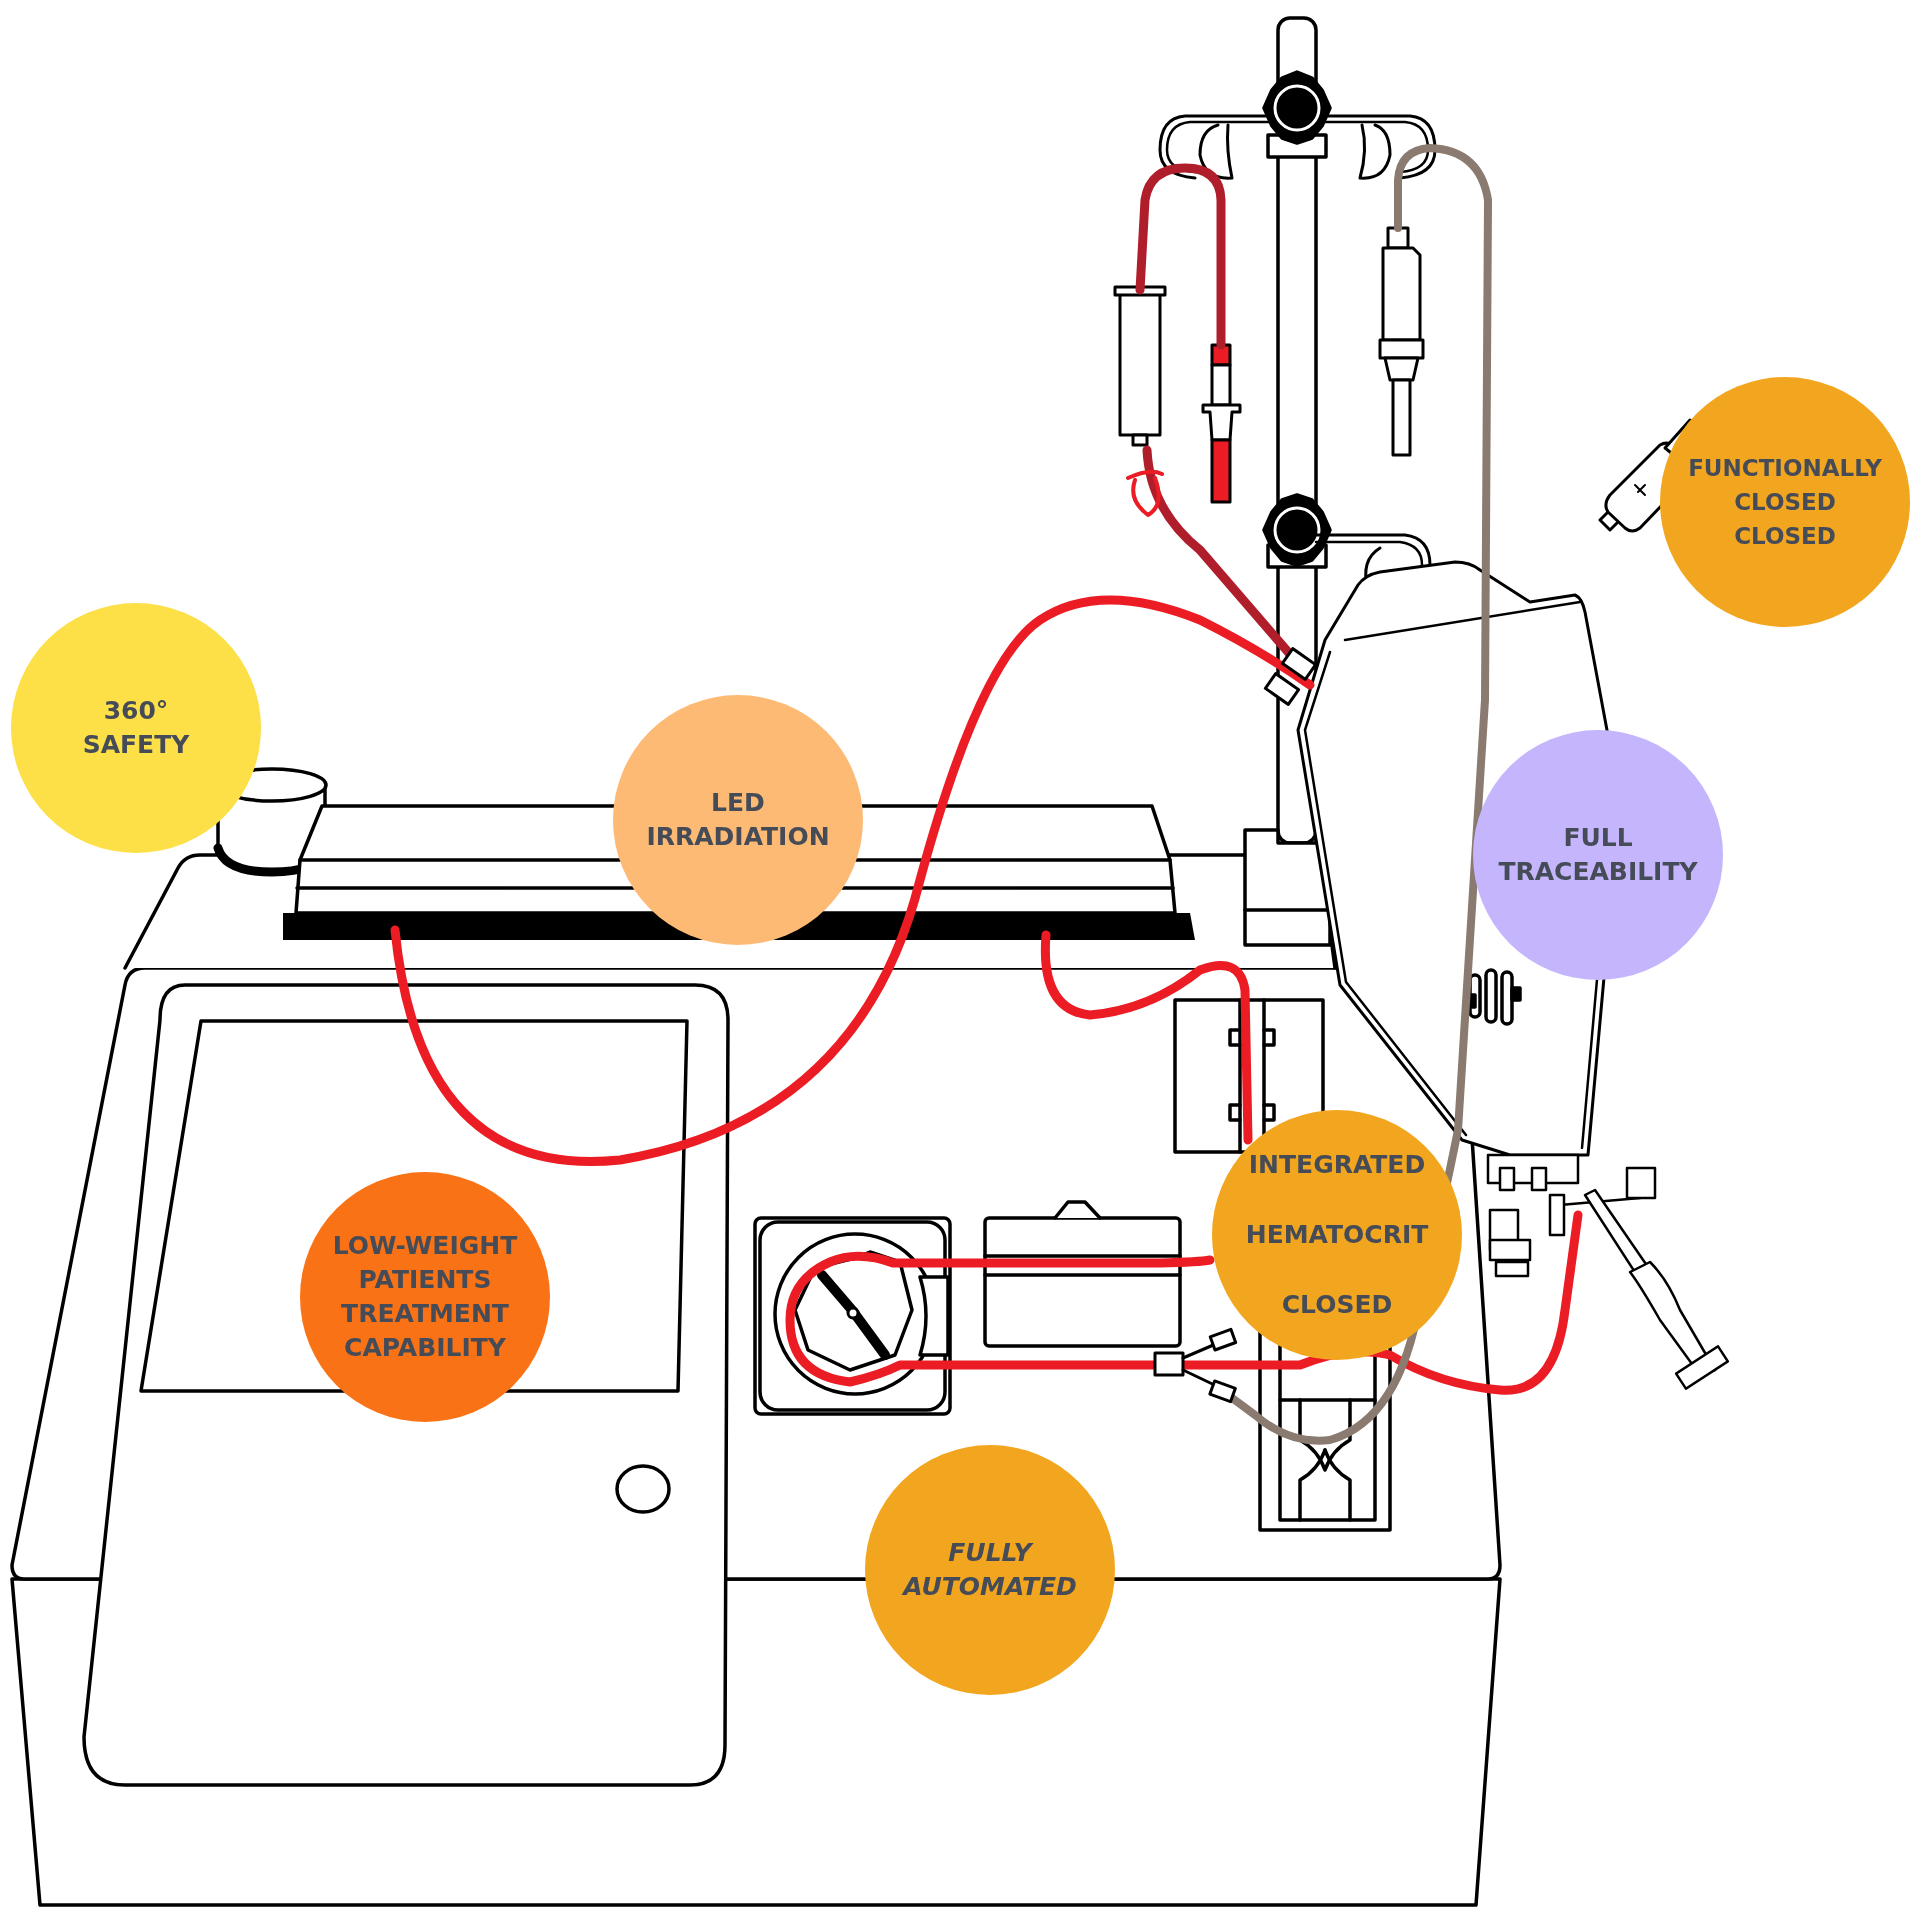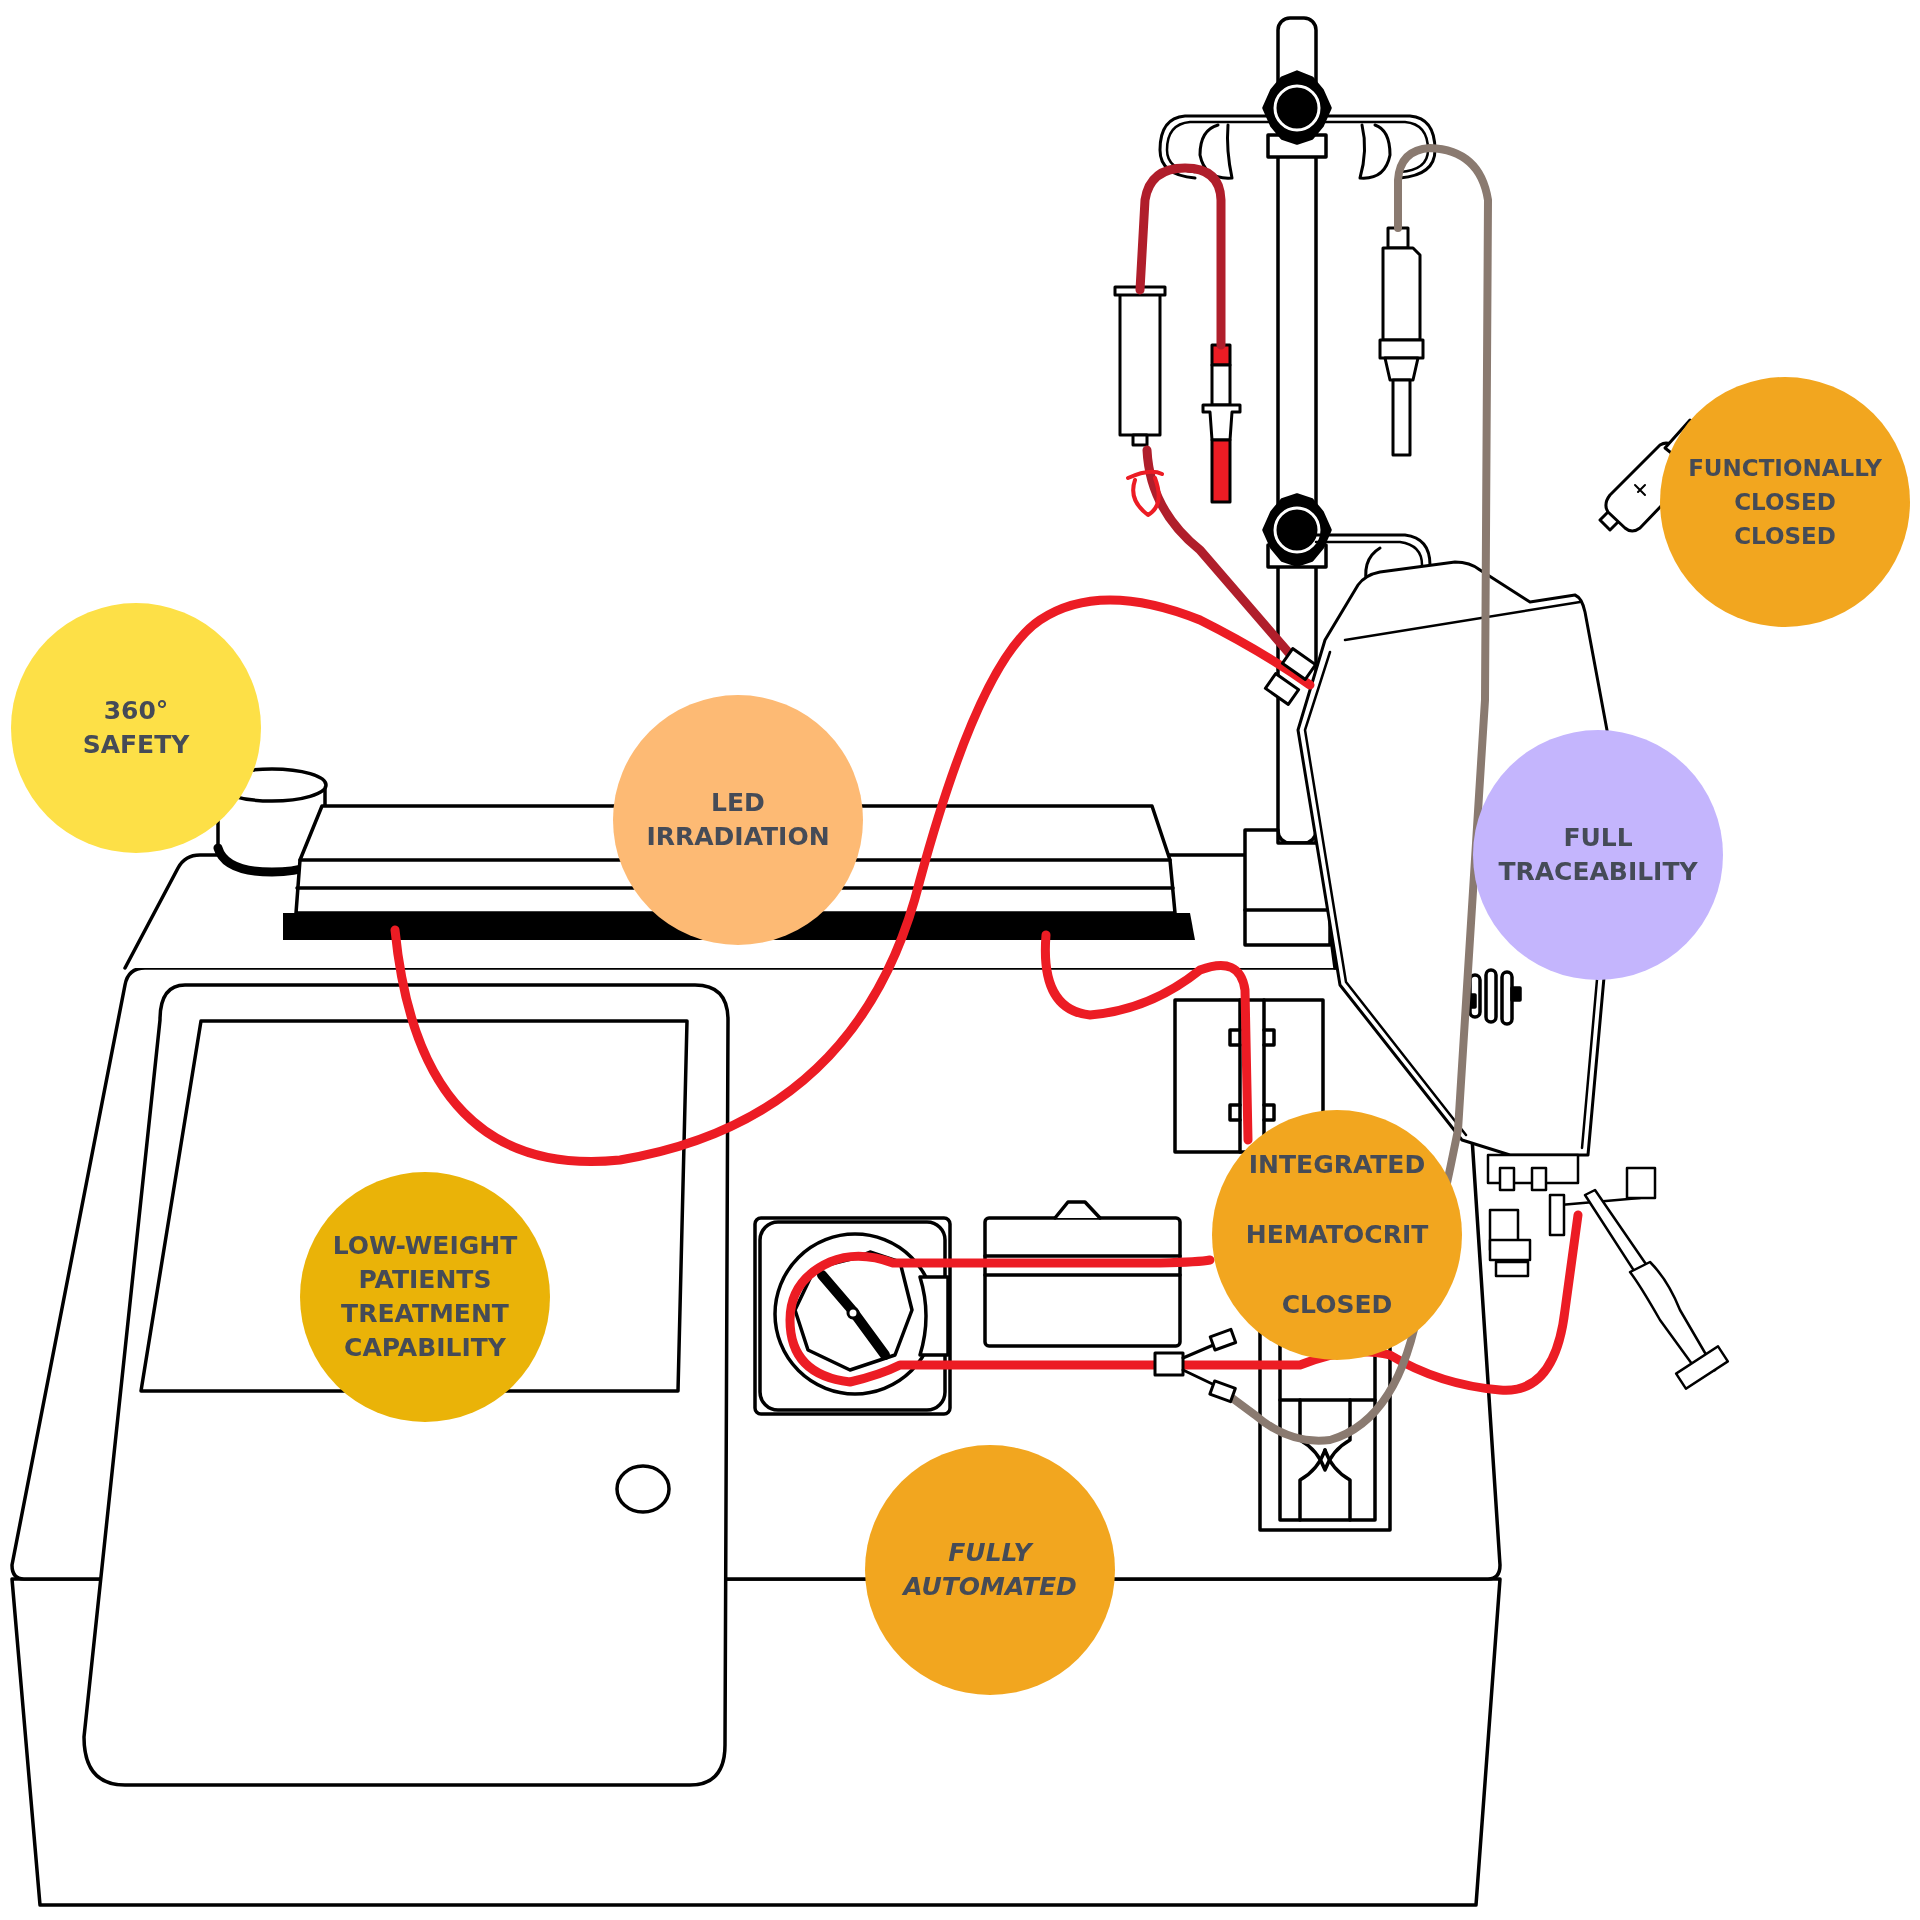--- a/index.html
+++ b/index.html
@@ -202,21 +202,21 @@
 </div>
 <div class="badge" style="left: 1473px; top: 730px; background: #c4b5fd; color: rgb(69, 75, 87);">
   <span class="line">FULL</span>
   <span class="line">TRACEABILITY</span>
 </div>
 <div class="badge" style="left: 1212px; top: 1110px; background: rgb(242, 166, 31); color: rgb(69, 75, 87); gap: 36px;">
   <span class="line">INTEGRATED</span>
   <span class="line">HEMATOCRIT</span>
   <span class="line">CLOSED</span>
 </div>
-<div class="badge" style="left: 300px; top: 1172px; background: #eab308; color: rgb(69, 75, 87);">
+<div class="badge" style="left: 300px; top: 1172px; background: #f97316; color: rgb(69, 75, 87);">
   <span class="line">LOW-WEIGHT</span>
   <span class="line">PATIENTS</span>
   <span class="line">TREATMENT</span>
   <span class="line">CAPABILITY</span>
 </div>
 <div class="badge" style="left: 865px; top: 1445px; background: rgb(242, 166, 31); color: rgb(69, 75, 87); font-style: italic;">
   <span class="line">FULLY</span>
   <span class="line">AUTOMATED</span>
 </div>
 

